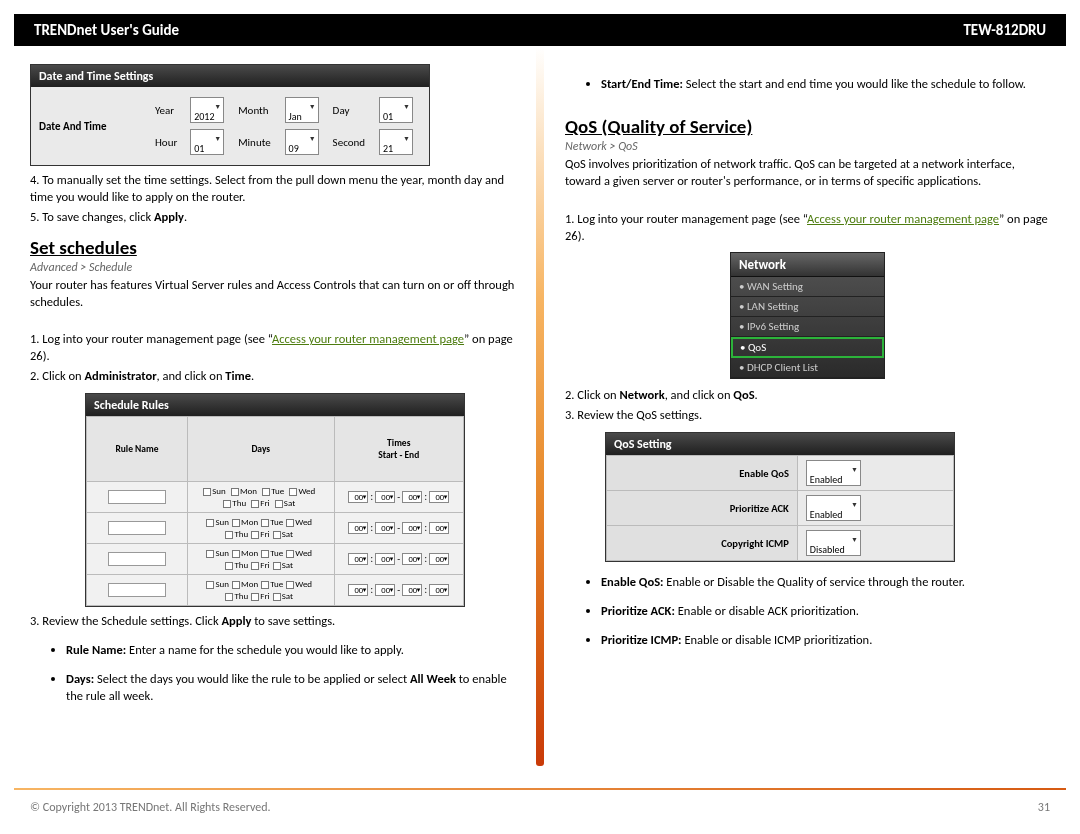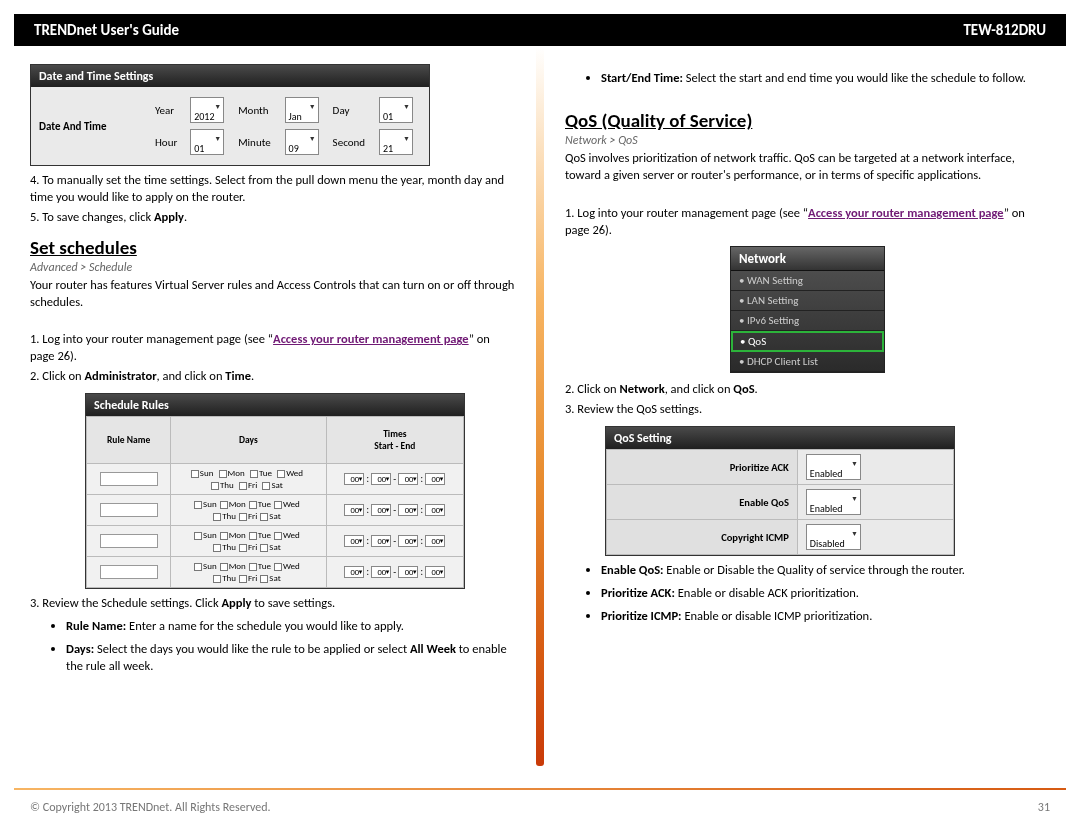--- a/index.html
+++ b/index.html
@@ -43,39 +43,39 @@
     border-radius: 3px;
   }
   h2.section {
     font-size: 19px;
     font-weight: bold;
     text-decoration: underline;
     margin: 10px 0 1px 0;
   }
   .breadcrumb { font-style: italic; color: #666; font-size: 12px; margin-bottom: 3px; }
   p { margin: 3px 0; line-height: 1.35; }
-  a.link { color: #701a75; text-decoration: underline; font-weight: bold; }
+  a.link { color: #4d7c0f; text-decoration: underline; }
   ul.bul { list-style: disc; margin-left: 36px; }
-  ul.bul li { margin: 6px 0; line-height: 1.35; }
+  ul.bul li { margin: 12px 0; line-height: 1.35; }
 
   
   .dt-widget { border: 1px solid #333; width: 400px; margin-bottom: 6px; }
   .dt-head { background: linear-gradient(#4a4a4a,#1f1f1f); color:#fff; font-weight:bold; padding:4px 8px; font-size:12px; }
   .dt-body { background:#eaeaea; padding:6px; }
   .dt-body table { width:100%; font-size:11px; }
   .dt-label { font-weight:bold; text-align:left; width:110px; font-size:11px; }
   .dt-cell { padding:2px 4px; }
   .sel { display:inline-block; background:#fff; border:1px solid #888; padding:12px 3px; font-size:10px; min-width:34px; position:relative; height:16px; line-height:14px;}
   .sel::after { content:"▼"; font-size:7px; position:absolute; right:2px; top:2px; color:#333;}
 
   
   .sched-widget { border:1px solid #333; width:380px; margin: 8px auto 6px 55px; }
   .sched-head { background: linear-gradient(#4a4a4a,#1f1f1f); color:#fff; font-weight:bold; padding:4px 8px; font-size:12px; }
   .sched-tbl { width:100%; border-collapse:collapse; font-size:9.5px; background:#f1f1f1; }
-  .sched-tbl th { border:1px solid #bbb; background:#e5e5e5; padding:11px; font-weight:bold; }
+  .sched-tbl th { border:1px solid #bbb; background:#e5e5e5; padding:20px; font-weight:bold; }
   .sched-tbl td { border:1px solid #bbb; padding:3px; text-align:center; }
   .sched-tbl input.txt { width:58px; height:14px; border:1px solid #999; background:#fff; }
   .cb { display:inline-block; width:8px; height:8px; border:1px solid #777; background:#fff; margin-right:1px; vertical-align:middle;}
   .daylbl { font-size:9px; margin-right:3px;}
   .tsel { display:inline-block; background:#fff; border:1px solid #888; font-size:8.5px; width:20px; height:12px; line-height:10px; position:relative; padding-left:1px;}
   .tsel::after{content:"▾"; font-size:7px; position:absolute; right:1px; top:0;}
 
   
   .net-menu { width:155px; margin: 8px auto; border:1px solid #222; background: linear-gradient(#555,#2a2a2a); color:#ccc; font-size:11px; }
   .net-title{ background: linear-gradient(#666,#333); color:#fff; font-weight:bold; padding:4px 8px; font-size:13px; border-bottom:1px solid #111;}
@@ -216,25 +216,25 @@
     </div>
 
     <p><span>2. Click on </span><b>Network</b><span>, and click on </span><b>QoS</b><span>.</span></p>
     <p>3. Review the QoS settings.</p>
 
     <div class="qos-widget">
       <div class="qos-head">QoS Setting</div>
       <table class="qos-tbl">
         <tbody>
             <tr>
-              <td class="lbl">Prioritize ACK</td>
+              <td class="lbl">Enable QoS</td>
               <td><span class="sel" style="min-width:55px">Enabled</span></td>
             </tr>
         <tr>
-              <td class="lbl">Enable QoS</td>
+              <td class="lbl">Prioritize ACK</td>
               <td><span class="sel" style="min-width:55px">Enabled</span></td>
             </tr>
         <tr>
               <td class="lbl">Copyright ICMP</td>
               <td><span class="sel" style="min-width:55px">Disabled</span></td>
             </tr>
       </tbody>
         </table>
     </div>
 

